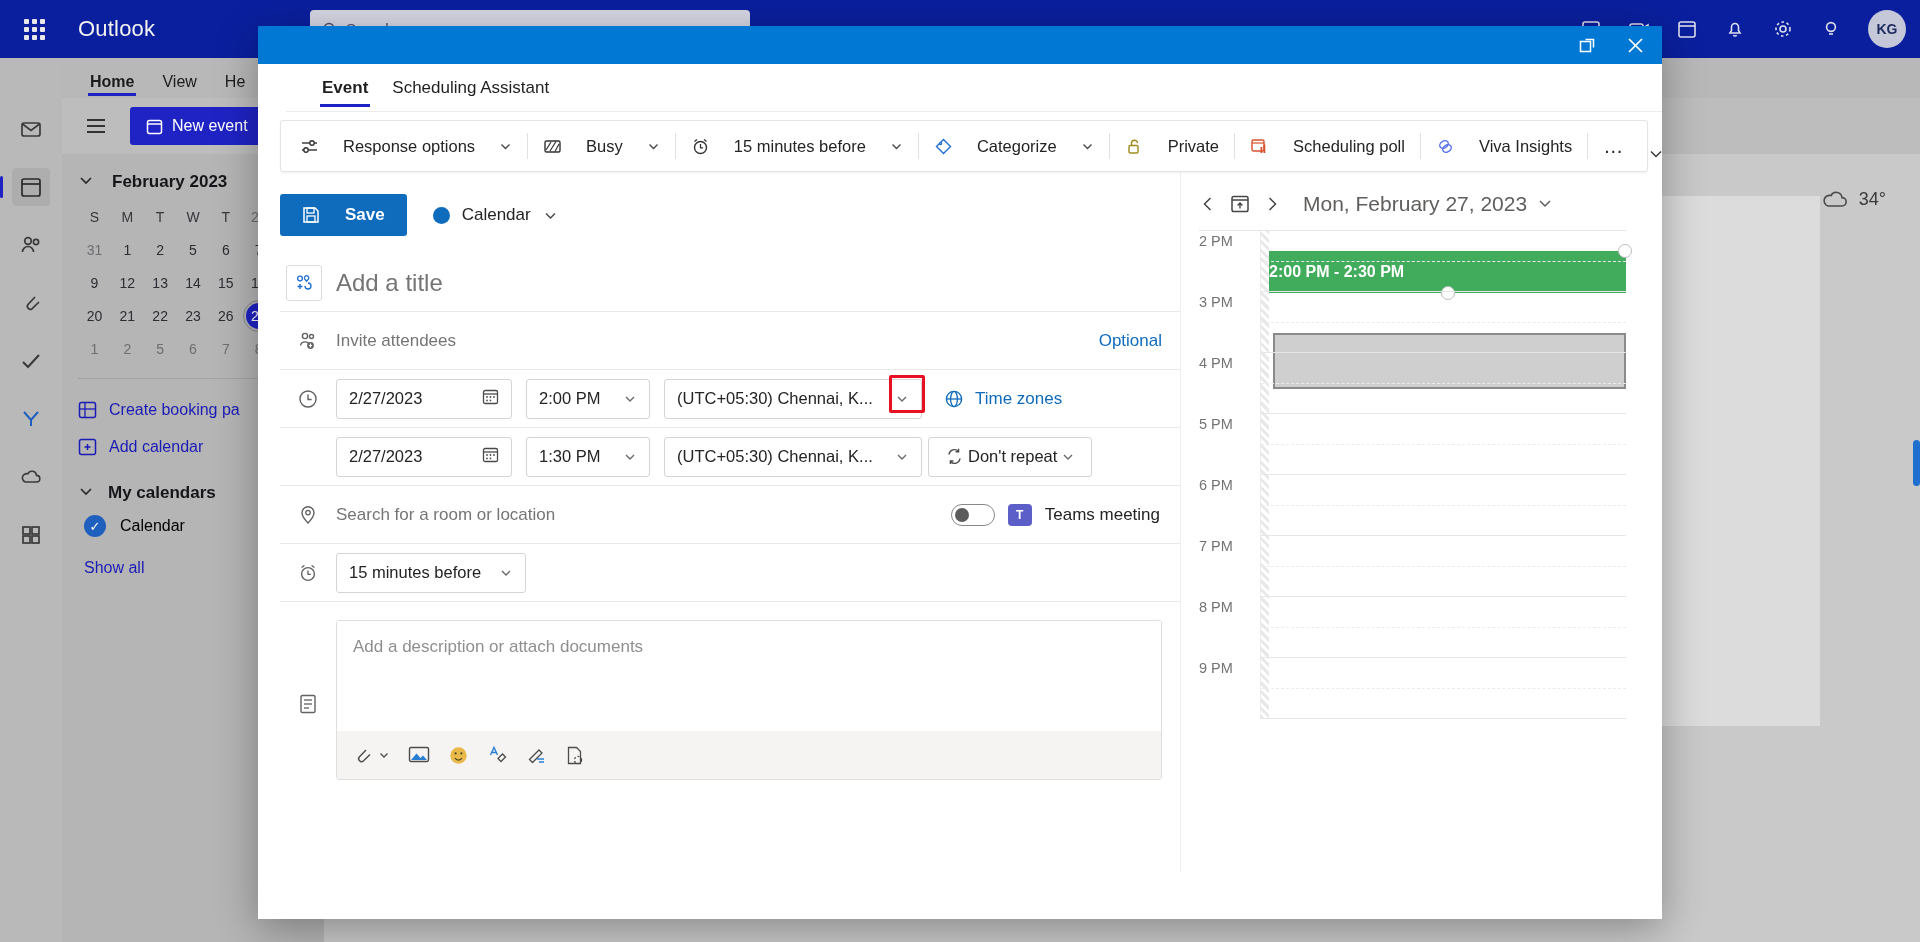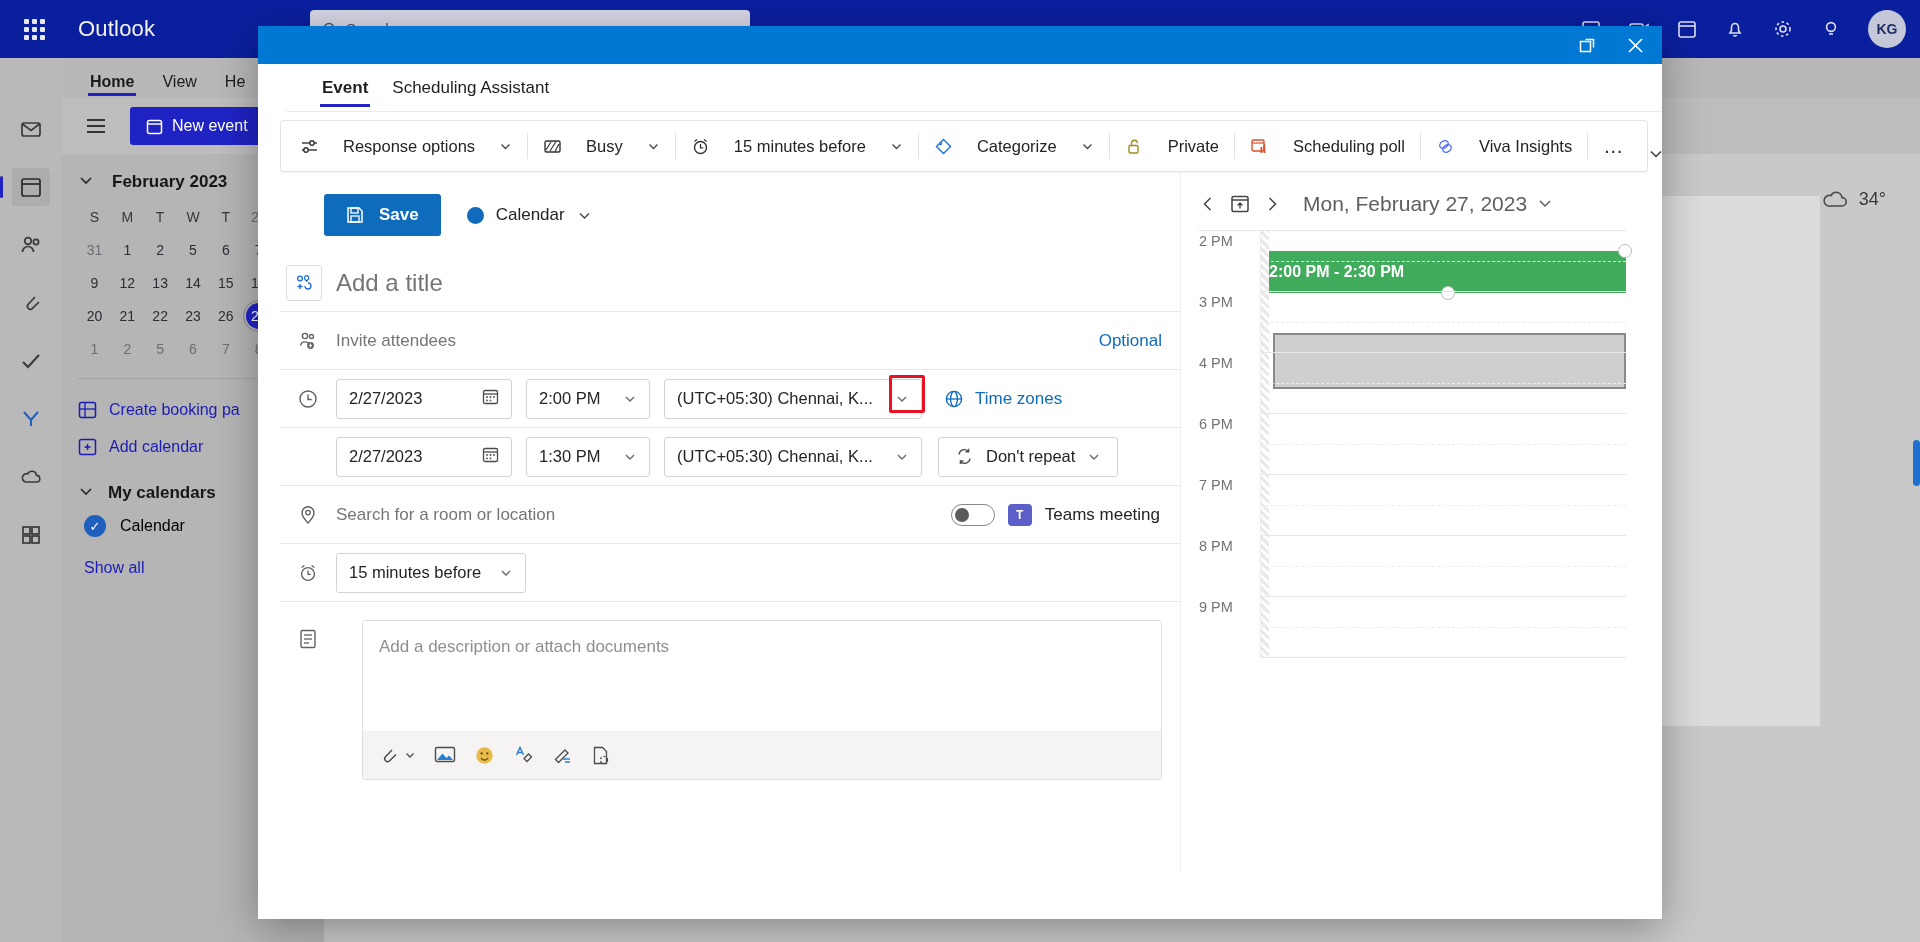--- a/index.html
+++ b/index.html
@@ -140,21 +140,21 @@
   .chev-sm { color: #4a4a4a; display: flex; align-items: center; }
   .cmd-collapse { position: absolute; right: -2px; top: 34px; color: #3a3a3a; }
 
   .dlg-body { display: flex; height: 700px; padding: 0 0 0 0; }
   .form-col { width: 922px; padding: 22px 0 0 22px; }
   .preview-col { flex: 1; padding: 20px 36px 0 18px; border-left: 1px solid #eeeeee; }
 
   .save-row { display: flex; align-items: center; gap: 26px; padding-bottom: 18px; }
   .save-btn {
     background: #0f6cbd; color: #fff; height: 42px; border-radius: 3px; display: flex;
-    align-items: center; gap: 15px; padding: 0 22px; font-size: 17px; font-weight: 600; margin-left: 44px;
+    align-items: center; gap: 25px; padding: 0 22px; font-size: 17px; font-weight: 600;
   }
   .cal-pick { display: flex; align-items: center; gap: 12px; font-size: 17px; color: #242424; }
   .cal-dot { width: 17px; height: 17px; border-radius: 50%; background: #0f6cbd; }
 
   .form-card { border: 0; }
   .frow { display: flex; align-items: center; gap: 0; min-height: 58px; border-bottom: 1px solid #ebe9e7; }
   .frow.no-border { border-bottom: 0; }
   .ficon { width: 56px; min-width: 56px; display: flex; align-items: center; justify-content: center; color: #616161; }
   .fmain { flex: 1; display: flex; align-items: center; }
   .title-input {
@@ -171,21 +171,21 @@
   .optional-link { color: #0f6cbd; font-size: 17px; padding-right: 18px; }
 
   .ctl {
     height: 40px; border: 1px solid #d6d4d2; border-radius: 3px; background: #fff;
     display: flex; align-items: center; padding: 0 12px; font-size: 16.5px; color: #242424;
     gap: 10px; position: relative;
   }
   .ctl-date { width: 176px; justify-content: space-between; }
   .ctl-time { width: 124px; justify-content: space-between; margin-left: 14px; }
   .ctl-tz { width: 258px; justify-content: space-between; margin-left: 14px; }
-  .ctl-rep { margin-left: 16px; display: flex; align-items: center; gap: 12px; padding: 0 16px; }
+  .ctl-rep { margin-left: 6px; display: flex; align-items: center; gap: 4px; padding: 0 16px; }
   .ctl-rem { width: 190px; justify-content: space-between; }
   .tz-text { overflow: hidden; white-space: nowrap; }
 
   .hl-box {
     position: absolute; right: -4px; top: -5px; width: 36px; height: 38px;
     border: 3px solid #e81123; border-radius: 2px; pointer-events: none;
   }
 
   .timezones-link { display: flex; align-items: center; gap: 11px; color: #0f6cbd; font-size: 17px; margin-left: 22px; }
   .loc-input { font-size: 17px; color: #8f8f8f; border: 0; outline: 0; flex: 1; background: transparent; }
@@ -792,21 +792,21 @@
                 <span>15 minutes before</span>
                 <span class="chev-sm">
                   <svg width="14" height="14" viewBox="0 0 14 14">
                       <path d="M3 5 L7 9 L11 5" fill="none" stroke="#6a6a6a" stroke-width="1.4"></path>
                     </svg>
                 </span>
               </div>
             </div>
           </div>
 
-          <div class="frow no-border" style="align-items:flex-start; padding-top:10px;gap:26px;">
+          <div class="frow no-border" style="align-items:center; padding-top:10px;">
             <div class="ficon" style="padding-top:16px;">
               <svg width="22" height="22" viewBox="0 0 22 22">
                 <rect x="4" y="2.5" width="14" height="17" rx="1.6" fill="none" stroke="#616161" stroke-width="1.4"></rect>
                 <line x1="7" y1="7" x2="15" y2="7" stroke="#616161" stroke-width="1.3"></line>
                 <line x1="7" y1="11" x2="15" y2="11" stroke="#616161" stroke-width="1.3"></line>
                 <line x1="7" y1="15" x2="12" y2="15" stroke="#616161" stroke-width="1.3"></line>
               </svg>
             </div>
             <div style="flex:1;">
               <div class="desc-wrap">
@@ -904,20 +904,24 @@
             </div>
             <div class="pv-rowline">
               <div class="pv-time">3 PM</div>
               <div class="pv-slot"></div>
             </div>
             <div class="pv-rowline">
               <div class="pv-time">4 PM</div>
               <div class="pv-slot"></div>
             </div>
             <div class="pv-rowline">
+              <div class="pv-time">5 PM</div>
+              <div class="pv-slot"></div>
+            </div>
+            <div class="pv-rowline">
               <div class="pv-time">6 PM</div>
               <div class="pv-slot"></div>
             </div>
             <div class="pv-rowline">
               <div class="pv-time">7 PM</div>
               <div class="pv-slot"></div>
             </div>
             <div class="pv-rowline">
               <div class="pv-time">8 PM</div>
               <div class="pv-slot"></div>

